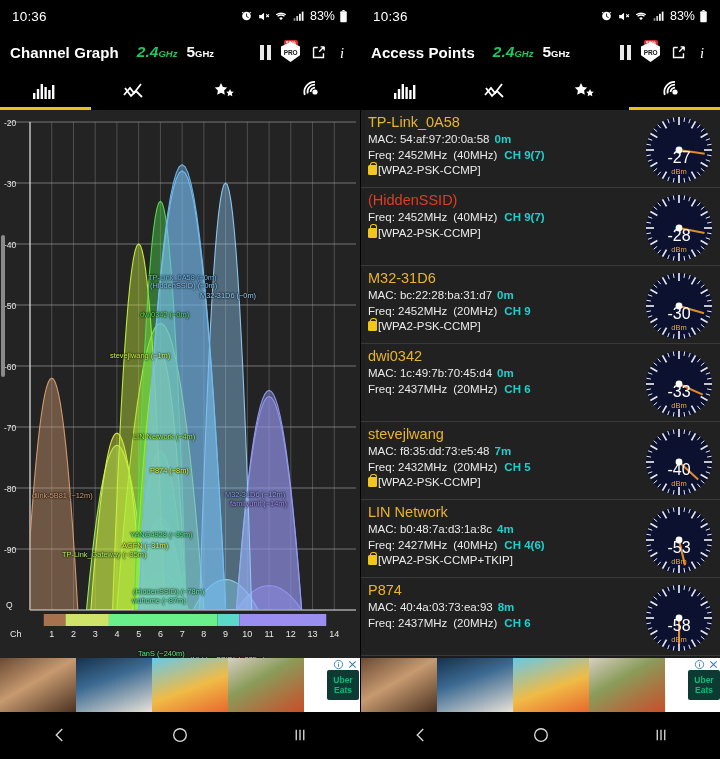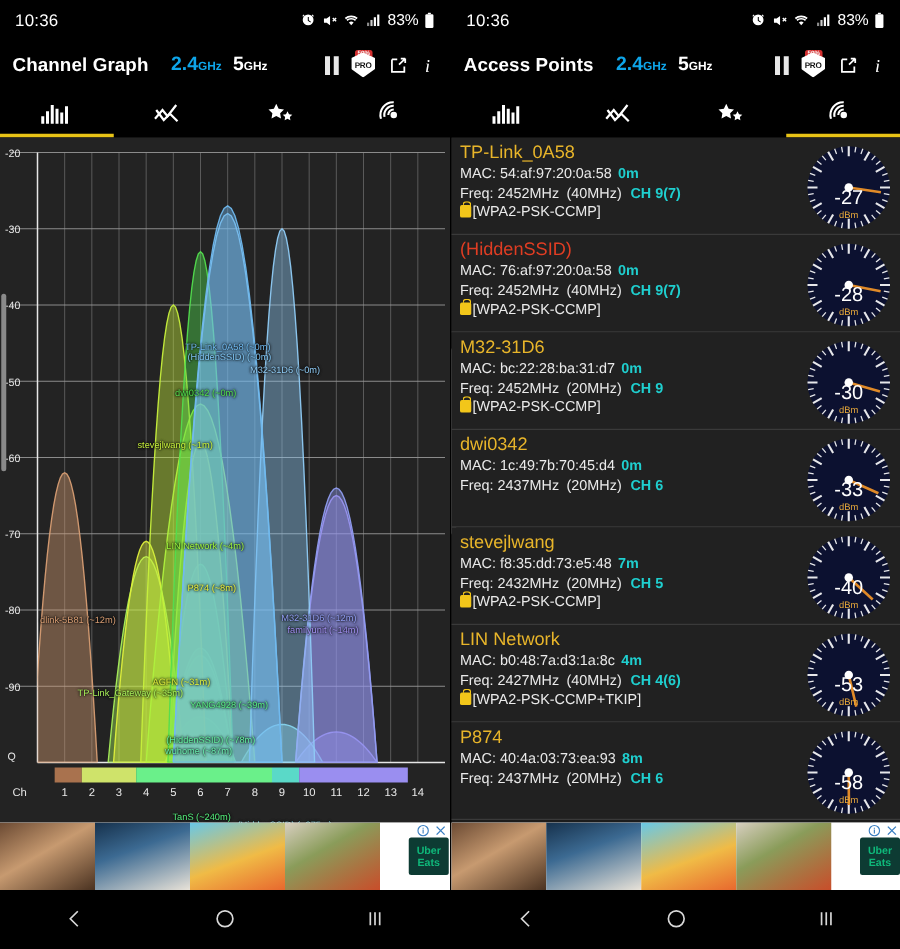--- a/index.html
+++ b/index.html
@@ -24,21 +24,21 @@
   .status-batt-txt { font-size: 12.5px; margin-left:1px; }
 
   
   .appbar {
     height: 40px; display: flex; align-items: center; padding: 0 10px;
     color: #fff; background:#000;
   }
   .app-title { font-size: 15px; font-weight: bold; letter-spacing: .1px; }
   .band-group { margin-left: 18px; display: flex; align-items: baseline; gap: 9px; }
   .band { font-size: 15.5px; font-weight: bold; color: #fff; white-space: nowrap; }
-  .band.active { color: #0ea5e9; }
+  .band.active { color: #22c55e; font-style: italic; }
   .band .unit { font-size: 9.5px; font-weight: bold; }
   .appbar-actions { margin-left: auto; display: flex; align-items: center; gap: 10px; }
   .icon-pause { display:flex; gap:3px; }
   .icon-pause i { display:block; width:4px; height:15px; background:#e8e8e8; }
   .pro-badge { position: relative; width: 19px; height: 20px; }
   .pro-shield {
     width: 19px; height: 20px; background:#fff;
     clip-path: polygon(50% 0%, 100% 22%, 100% 66%, 50% 100%, 0% 66%, 0% 22%);
     display:flex; align-items:center; justify-content:center;
   }
@@ -328,21 +328,21 @@
           <div class="clabel" style="left: 200px; top: 181px; color: rgb(143, 203, 245);">M32-31D6 (~0m)</div>
           <div class="clabel" style="left: 140px; top: 200px; color: rgb(82, 221, 78);">dwi0342 (~0m)</div>
           <div class="clabel" style="left: 110px; top: 241px; color: rgb(199, 240, 60);">stevejlwang (~1m)</div>
           <div class="clabel" style="left: 133px; top: 322px; color: rgb(157, 242, 62);">LIN Network (~4m)</div>
           <div class="clabel" style="left: 150px; top: 356px; color: rgb(232, 239, 63);">P874 (~8m)</div>
           <div class="clabel" style="left: 32px; top: 381px; color: rgb(215, 157, 115);">dlink-5B81 (~12m)</div>
           <div class="clabel" style="left: 225px; top: 380px; color: rgb(143, 156, 240);">M32-31D6 (~12m)</div>
           <div class="clabel" style="left: 230px; top: 389px; color: rgb(160, 142, 240);">familyunit (~14m)</div>
           <div class="clabel" style="left: 78px; top: 431px; color: rgb(223, 240, 60); margin-left: 44px;">AGFN (~31m)</div>
           <div class="clabel" style="left: 62px; top: 440px; color: rgb(168, 240, 90);">TP-Link_Gateway (~35m)</div>
-          <div class="clabel" style="left: 130px; top: 449px; color: rgb(87, 239, 132); margin-left: 22px;">YANG4928 (~39m)</div>
+          <div class="clabel" style="left: 130px; top: 420px; color: rgb(87, 239, 132);">YANG4928 (~39m)</div>
           <div class="clabel" style="left: 133px; top: 477px; color: rgb(99, 240, 160);">(HiddenSSID) (~78m)</div>
           <div class="clabel" style="left: 132px; top: 486px; color: rgb(106, 240, 176);">wuhome (~87m)</div>
           <div class="clabel" style="left: 138px; top: 539px; color: rgb(85, 240, 124);">TanS (~240m)</div>
           <div class="clabel" style="left: 190px; top: 545px; color: rgb(127, 219, 232);">(HiddenSSID) (~275m)</div>
           <div class="clabel" style="left: 240px; top: 551px; color: rgb(154, 142, 240);">hicwifi (~305m)</div>
         </div>
       <div class="chart-scroll"></div>
     </div>
 
     <div class="ad">
@@ -546,21 +546,20 @@
             <line x1="22.713335270252912" y1="2.9901435140650285" x2="24.252425915218424" y2="7.218760307601617" stroke="#ffffff" stroke-width="1" stroke-opacity="0.9"></line>
             <line x1="28.2696101369913" y1="1.5013441505971343" x2="29.051026936492484" y2="5.932979039152073" stroke="#ffffff" stroke-width="1" stroke-opacity="0.9"></line>
             <line x1="34" y1="34" x2="59.72273546790907" y2="37.786935442805" stroke="#e08a28" stroke-width="2.1"></line>
             <circle cx="34" cy="34" r="3.4" fill="#ffffff"></circle>
             <text x="34" y="47" fill="#ffffff" font-size="16" text-anchor="middle" font-family="Liberation Sans, sans-serif">-27</text>
             <text x="34" y="58" fill="#e8a93a" font-size="7.5" text-anchor="middle" font-family="Liberation Sans, sans-serif">dBm</text>
           </svg>
         </div>
         <div class="ap-row">
           <div class="ap-ssid hidden-ssid">(HiddenSSID)</div>
-          <div class="ap-line"><span>MAC:</span> <span>76:af:97:20:0a:58</span><span class="dist">0m</span></div>
           <div class="ap-line"><span>Freq:</span> <span>2452MHz</span><span class="freqgap">(40MHz)</span><span class="ch">CH 9(7)</span></div>
           <div class="ap-line"><span class="lock"></span><span>[WPA2-PSK-CCMP]</span></div>
           <svg class="gauge" viewBox="0 0 68 68">
             <circle cx="34" cy="34" r="33" fill="#0c1130"></circle>
             <line x1="34" y1="1" x2="34" y2="9" stroke="#ffffff" stroke-width="1.7" stroke-opacity="0.9"></line>
             <line x1="39.7303898630087" y1="1.5013441505971343" x2="38.948973063507516" y2="5.932979039152073" stroke="#ffffff" stroke-width="1" stroke-opacity="0.9"></line>
             <line x1="45.28666472974707" y1="2.990143514065025" x2="43.74757408478156" y2="7.218760307601613" stroke="#ffffff" stroke-width="1" stroke-opacity="0.9"></line>
             <line x1="50.5" y1="5.421161675113527" x2="46.5" y2="12.349364905389034" stroke="#ffffff" stroke-width="1.7" stroke-opacity="0.9"></line>
             <line x1="55.2119911196558" y1="8.720533377073725" x2="52.31944687606637" y2="12.167733371109126" stroke="#ffffff" stroke-width="1" stroke-opacity="0.9"></line>
             <line x1="59.27946662292628" y1="12.788008880344204" x2="55.83226662889088" y2="15.680553123933631" stroke="#ffffff" stroke-width="1" stroke-opacity="0.9"></line>

